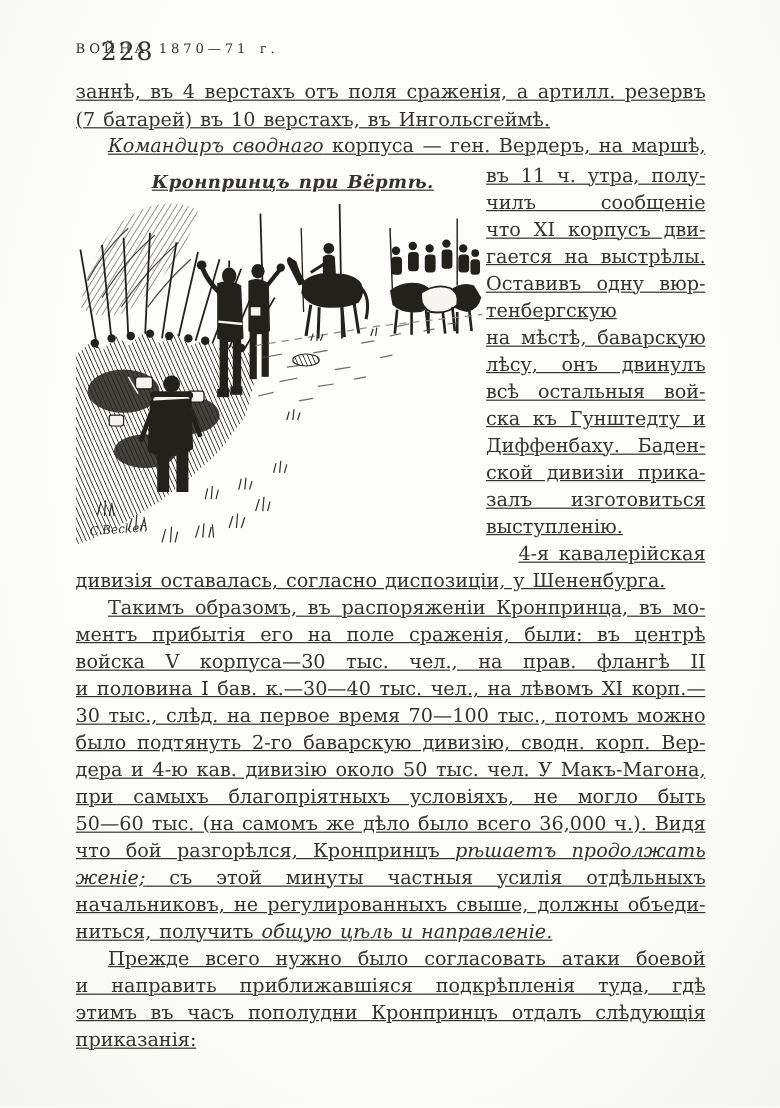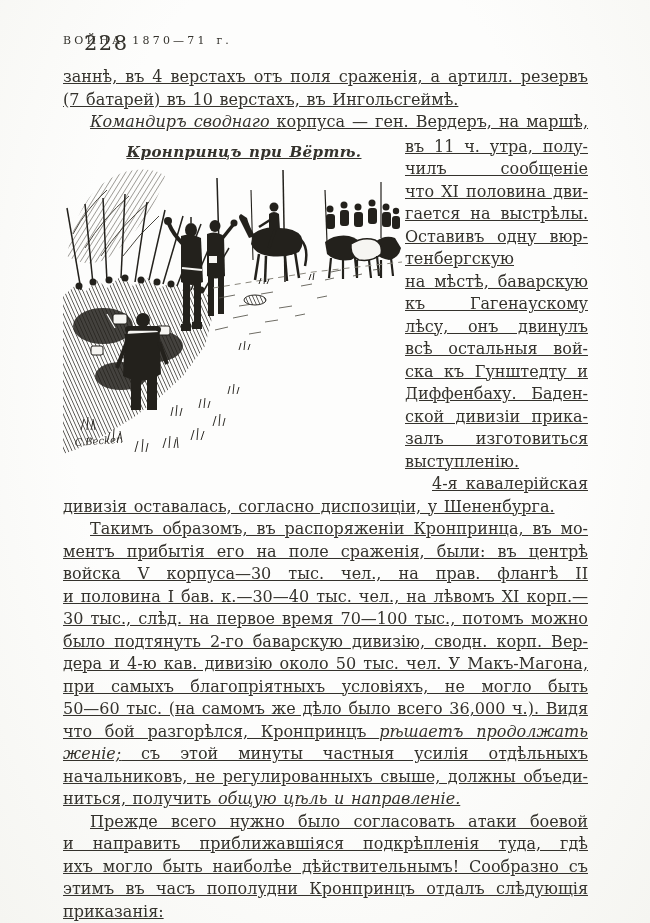--- a/index.html
+++ b/index.html
@@ -213,26 +213,25 @@
             <path d="M196,120 l2,-6 m3,6 l1,-7 m2,7 l2,-5"></path>
             <path d="M246,116 l2,-6 m2,6 l1,-7"></path>
           </g>
 
           <text x="12" y="282" font-family="DejaVu Serif, serif" font-style="italic" font-size="10" fill="#33312c" transform="rotate(-4 12 282)">C.Becker.</text>
         </svg>
       </figure>
       <div class="colr">
           <div class="line"><span>въ 11 ч. утра, полу-</span></div>
           <div class="line"><span>чилъ сообщеніе Бозе,</span></div>
-          <div class="line"><span>что XI половина дви-</span></div>
+          <div class="line"><span>что XI корпусъ дви-</span></div>
           <div class="line"><span>гается на выстрѣлы.</span></div>
           <div class="line"><span>Оставивъ одну вюр-</span></div>
           <div class="line"><span>тенбергскую бригаду</span></div>
           <div class="line"><span>на мѣстѣ, баварскую</span></div>
-          <div class="line"><span>къ Гагенаускому</span></div>
           <div class="line"><span>лѣсу, онъ двинулъ</span></div>
           <div class="line"><span>всѣ остальныя вой-</span></div>
           <div class="line"><span>ска къ Гунштедту и</span></div>
           <div class="line"><span>Диффенбаху. Баден-</span></div>
           <div class="line"><span>ской дивизіи прика-</span></div>
           <div class="line"><span>залъ изготовиться къ</span></div>
           <div class="line end"><span>выступленію.</span></div>
           <div class="line ind"><span>4-я кавалерійская</span></div>
         </div>
     </div>
@@ -251,19 +250,18 @@
         <div class="line"><span>при самыхъ благопріятныхъ условіяхъ, не могло быть войска</span></div>
         <div class="line"><span>50—60 тыс. (на самомъ же дѣло было всего 36,000 ч.). Видя</span></div>
         <div class="line"><span>что бой разгорѣлся, Кронпринцъ </span><i>рѣшаетъ продолжать сра-</i></div>
         <div class="line"><i>женіе;</i><span> съ этой минуты частныя усилія отдѣльныхъ частныхъ</span></div>
         <div class="line"><span>начальниковъ, не регулированныхъ свыше, должны объеди-</span></div>
         <div class="line end"><span>ниться, получить </span><i>общую цѣль и направленіе.</i></div>
       </div>
     <div>
         <div class="line ind"><span>Прежде всего нужно было согласовать атаки боевой линіи</span></div>
         <div class="line"><span>и направить приближавшіяся подкрѣпленія туда, гдѣ участіе</span></div>
-        <div class="line"><span>ихъ могло быть наиболѣе дѣйствительнымъ! Сообразно съ</span></div>
         <div class="line"><span>этимъ въ часъ пополудни Кронпринцъ отдалъ слѣдующія</span></div>
         <div class="line end"><span>приказанія:</span></div>
       </div>
 
   </div>
 </div>
 
 </body></html>

